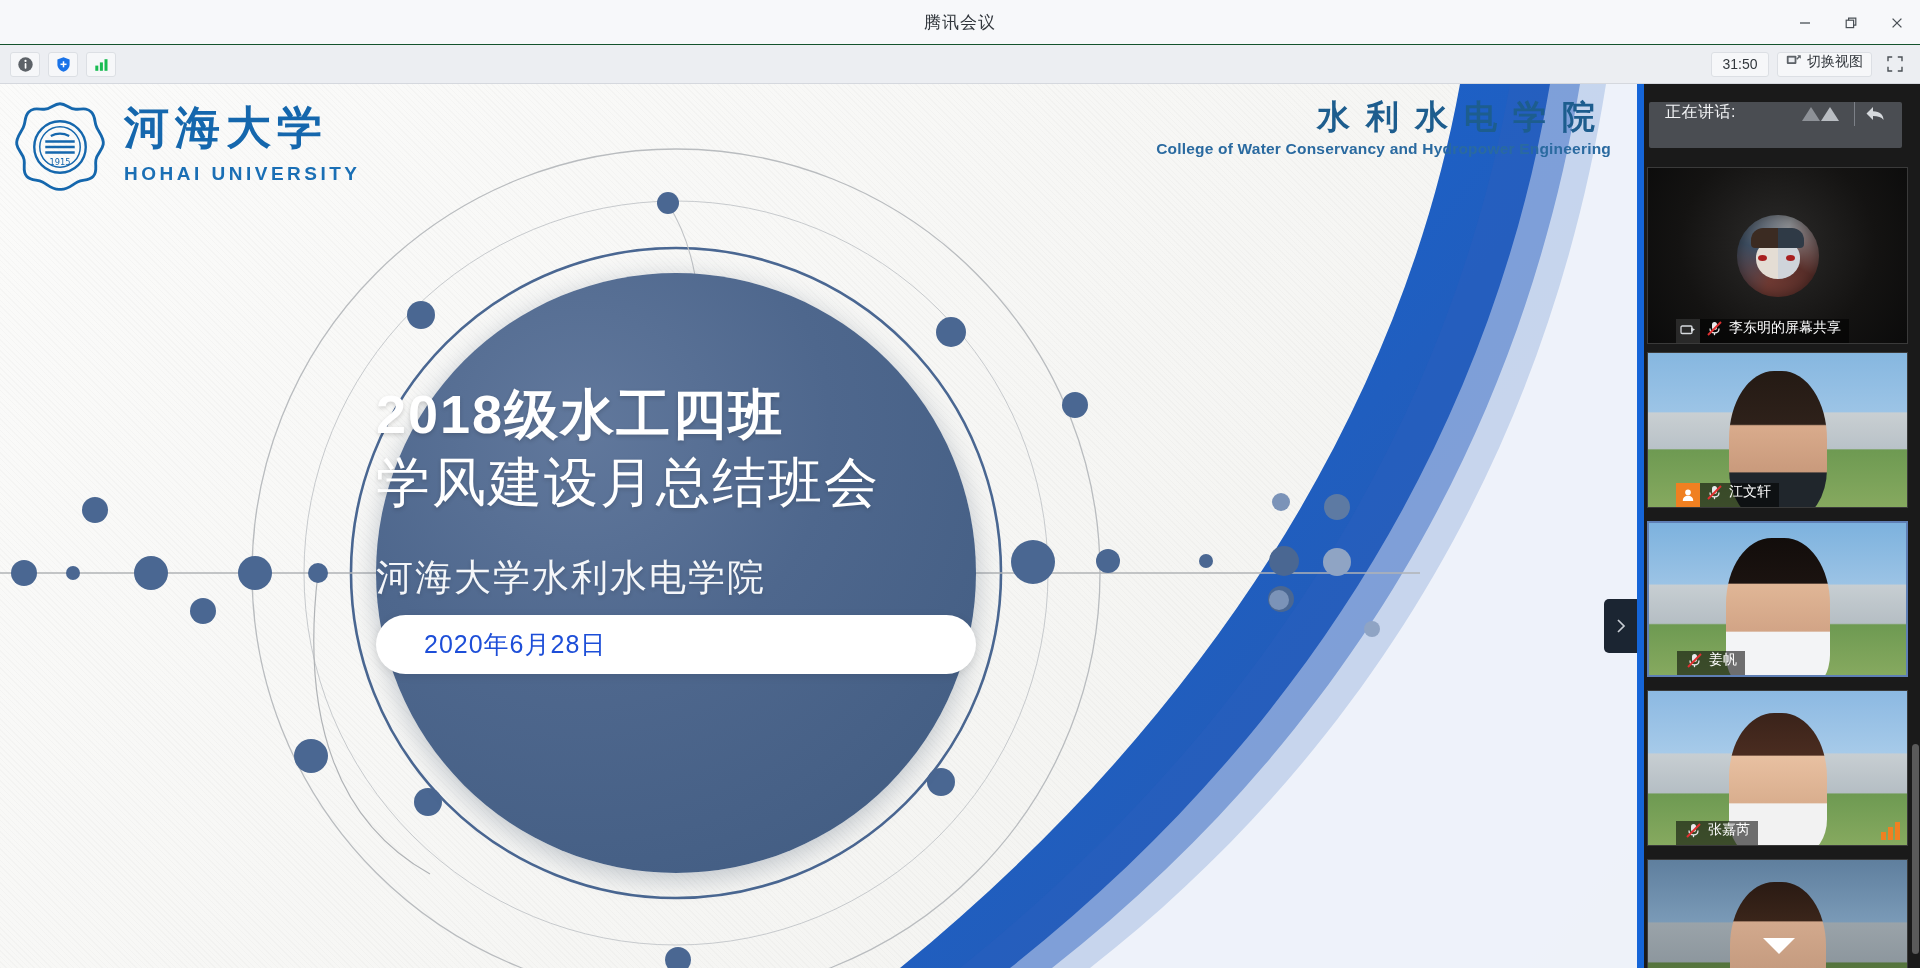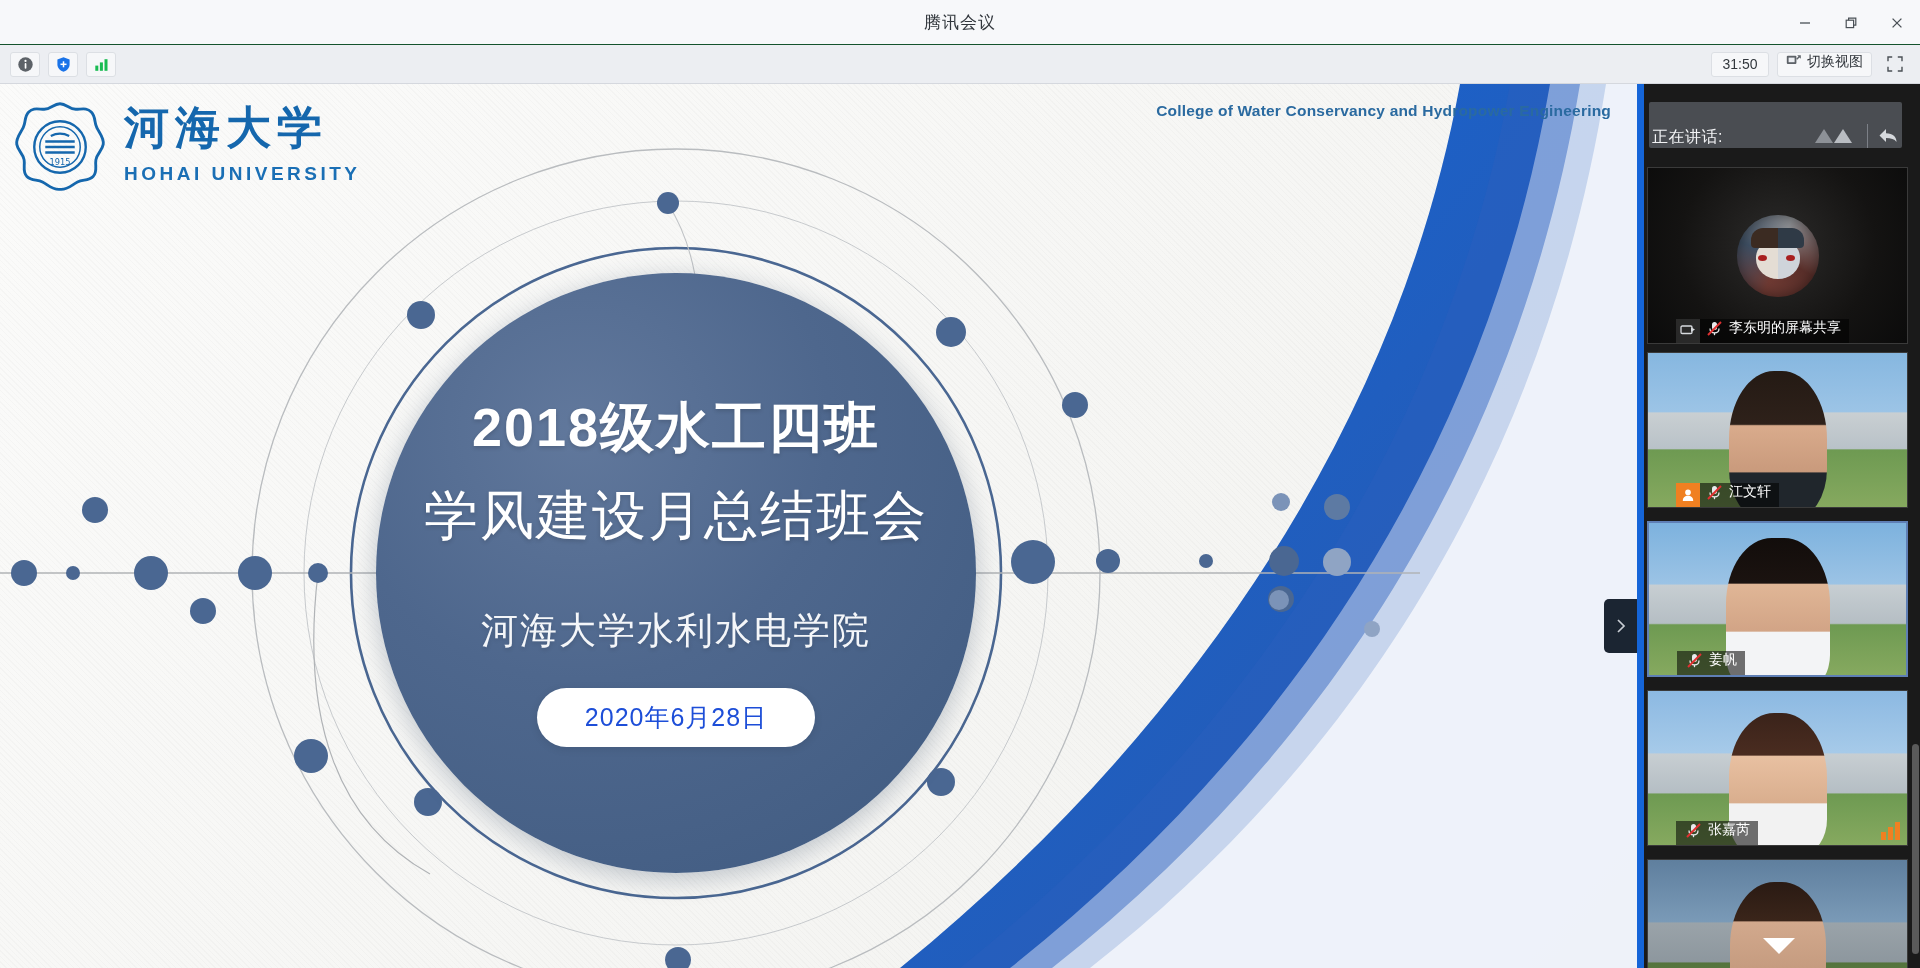--- a/index.html
+++ b/index.html
@@ -73,24 +73,23 @@
   .slide-svg{ position:absolute; left:0; top:0; width:1637px; height:884px; }
 
   
   .hero{
     position:absolute; left:376px; top:189px; width:600px; height:600px;
     border-radius:50%;
     background:radial-gradient(circle at 34% 26%, #61789c 0%, #4e678d 42%, #3f5a80 100%);
     box-shadow:0 6px 26px rgba(40,60,90,0.28);
   }
   .hero-inner{
-    position:absolute; left:0; top:13px; width:600px; height:600px;
-    display:flex; flex-direction:column; align-items:center; justify-content:flex-start;
+    position:absolute; left:0; top:0; width:600px; height:600px;
+    display:flex; flex-direction:column; justify-content:flex-start;
     padding-top:110px;
-    gap:20px;
   }
   .t-line1{
     font-size:54px; color:#ffffff; letter-spacing:2px; line-height:1.18;
     font-weight:700; white-space:nowrap;
     text-shadow:0 2px 4px rgba(0,0,0,0.16);
   }
   .t-line2{
     font-size:54px; color:#ffffff; letter-spacing:2px; line-height:1.3;
     font-weight:400; white-space:nowrap;
     text-shadow:0 2px 4px rgba(0,0,0,0.16);
@@ -139,21 +138,21 @@
   }
 
   
   .panel{
     position:absolute; left:1637px; top:84px; width:283px; height:884px;
     background:#1a1a1a; overflow:hidden;
   }
   .speaking-bar{
     position:absolute; left:12px; top:18px; width:253px; height:46px;
     background:#4a4d52; border-radius:2px;
-    display:flex; align-items:flex-end; padding:0 3px; z-index:20;
+    display:flex; align-items:flex-start; padding:0 16px; z-index:20;
   }
   .speaking-label{ font-size:16px; color:#f2f3f5; letter-spacing:0.5px; }
   .speaking-logo{ margin-left:auto; display:flex; align-items:center; gap:9px; }
   .divider-v{ width:1px; height:24px; background:#7c8087; }
   .vtile{
     position:absolute; left:10px; width:261px; height:156px;
     background:#111; border:1px solid #3a3a3a; overflow:hidden;
   }
   .vtile.active{ border:2px solid #5f7fb5; }
   .vtile .thumb{ position:absolute; left:0; top:0; width:100%; height:100%; }
@@ -331,20 +330,21 @@
         <path d="M40 38 Q50 33 60 38" fill="none" stroke="#1567ad" stroke-width="2.4"></path>
         <text x="50" y="70" font-size="9" fill="#1567ad" text-anchor="middle" font-family="DejaVu Sans, sans-serif">1915</text>
       </svg>
       <div>
         <div class="brand-cn">河海大学</div>
         <div class="brand-en">HOHAI UNIVERSITY</div>
       </div>
     </div>
 
     <div class="brand-right">
+      <div class="brand-r-cn">水利水电学院</div>
       <div class="brand-r-en">College of Water Conservancy and Hydropower Engineering</div>
     </div>
 
     <div class="hero">
       <div class="hero-inner">
         <div class="t-line1">2018级水工四班</div>
         <div class="t-line2">学风建设月总结班会</div>
         <div class="t-sub">河海大学水利水电学院</div>
         <div class="date-pill">2020年6月28日</div>
       </div>

